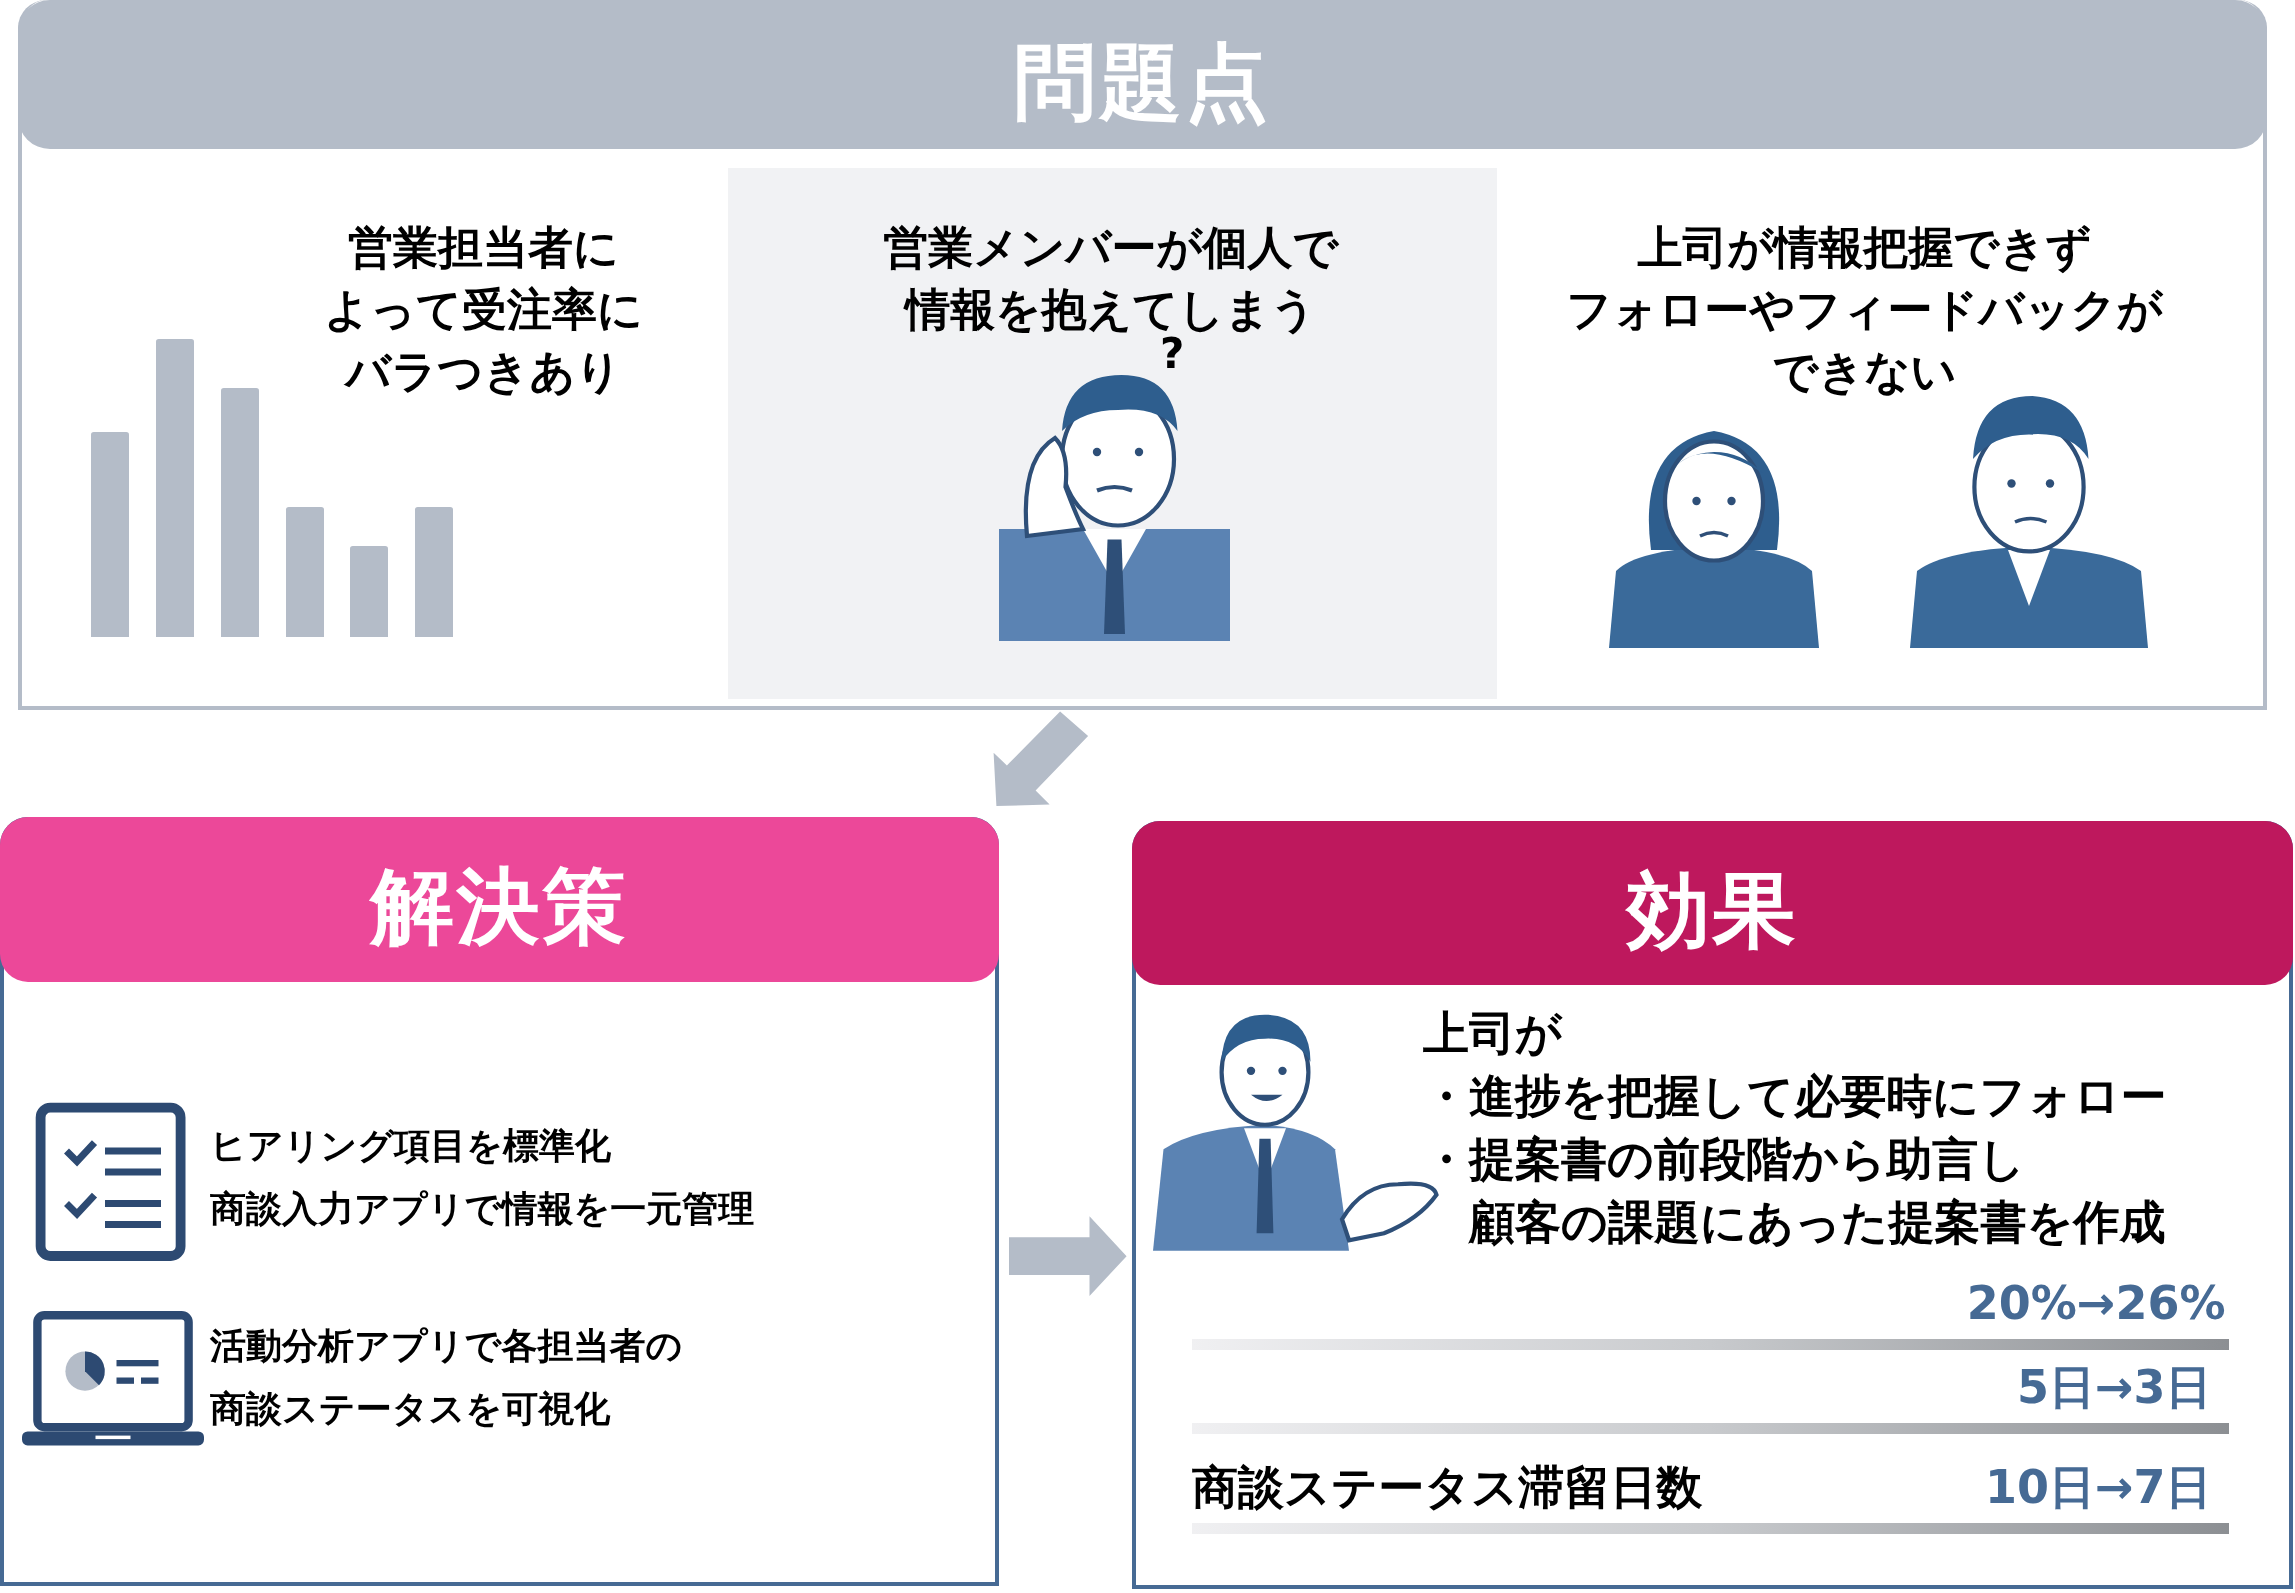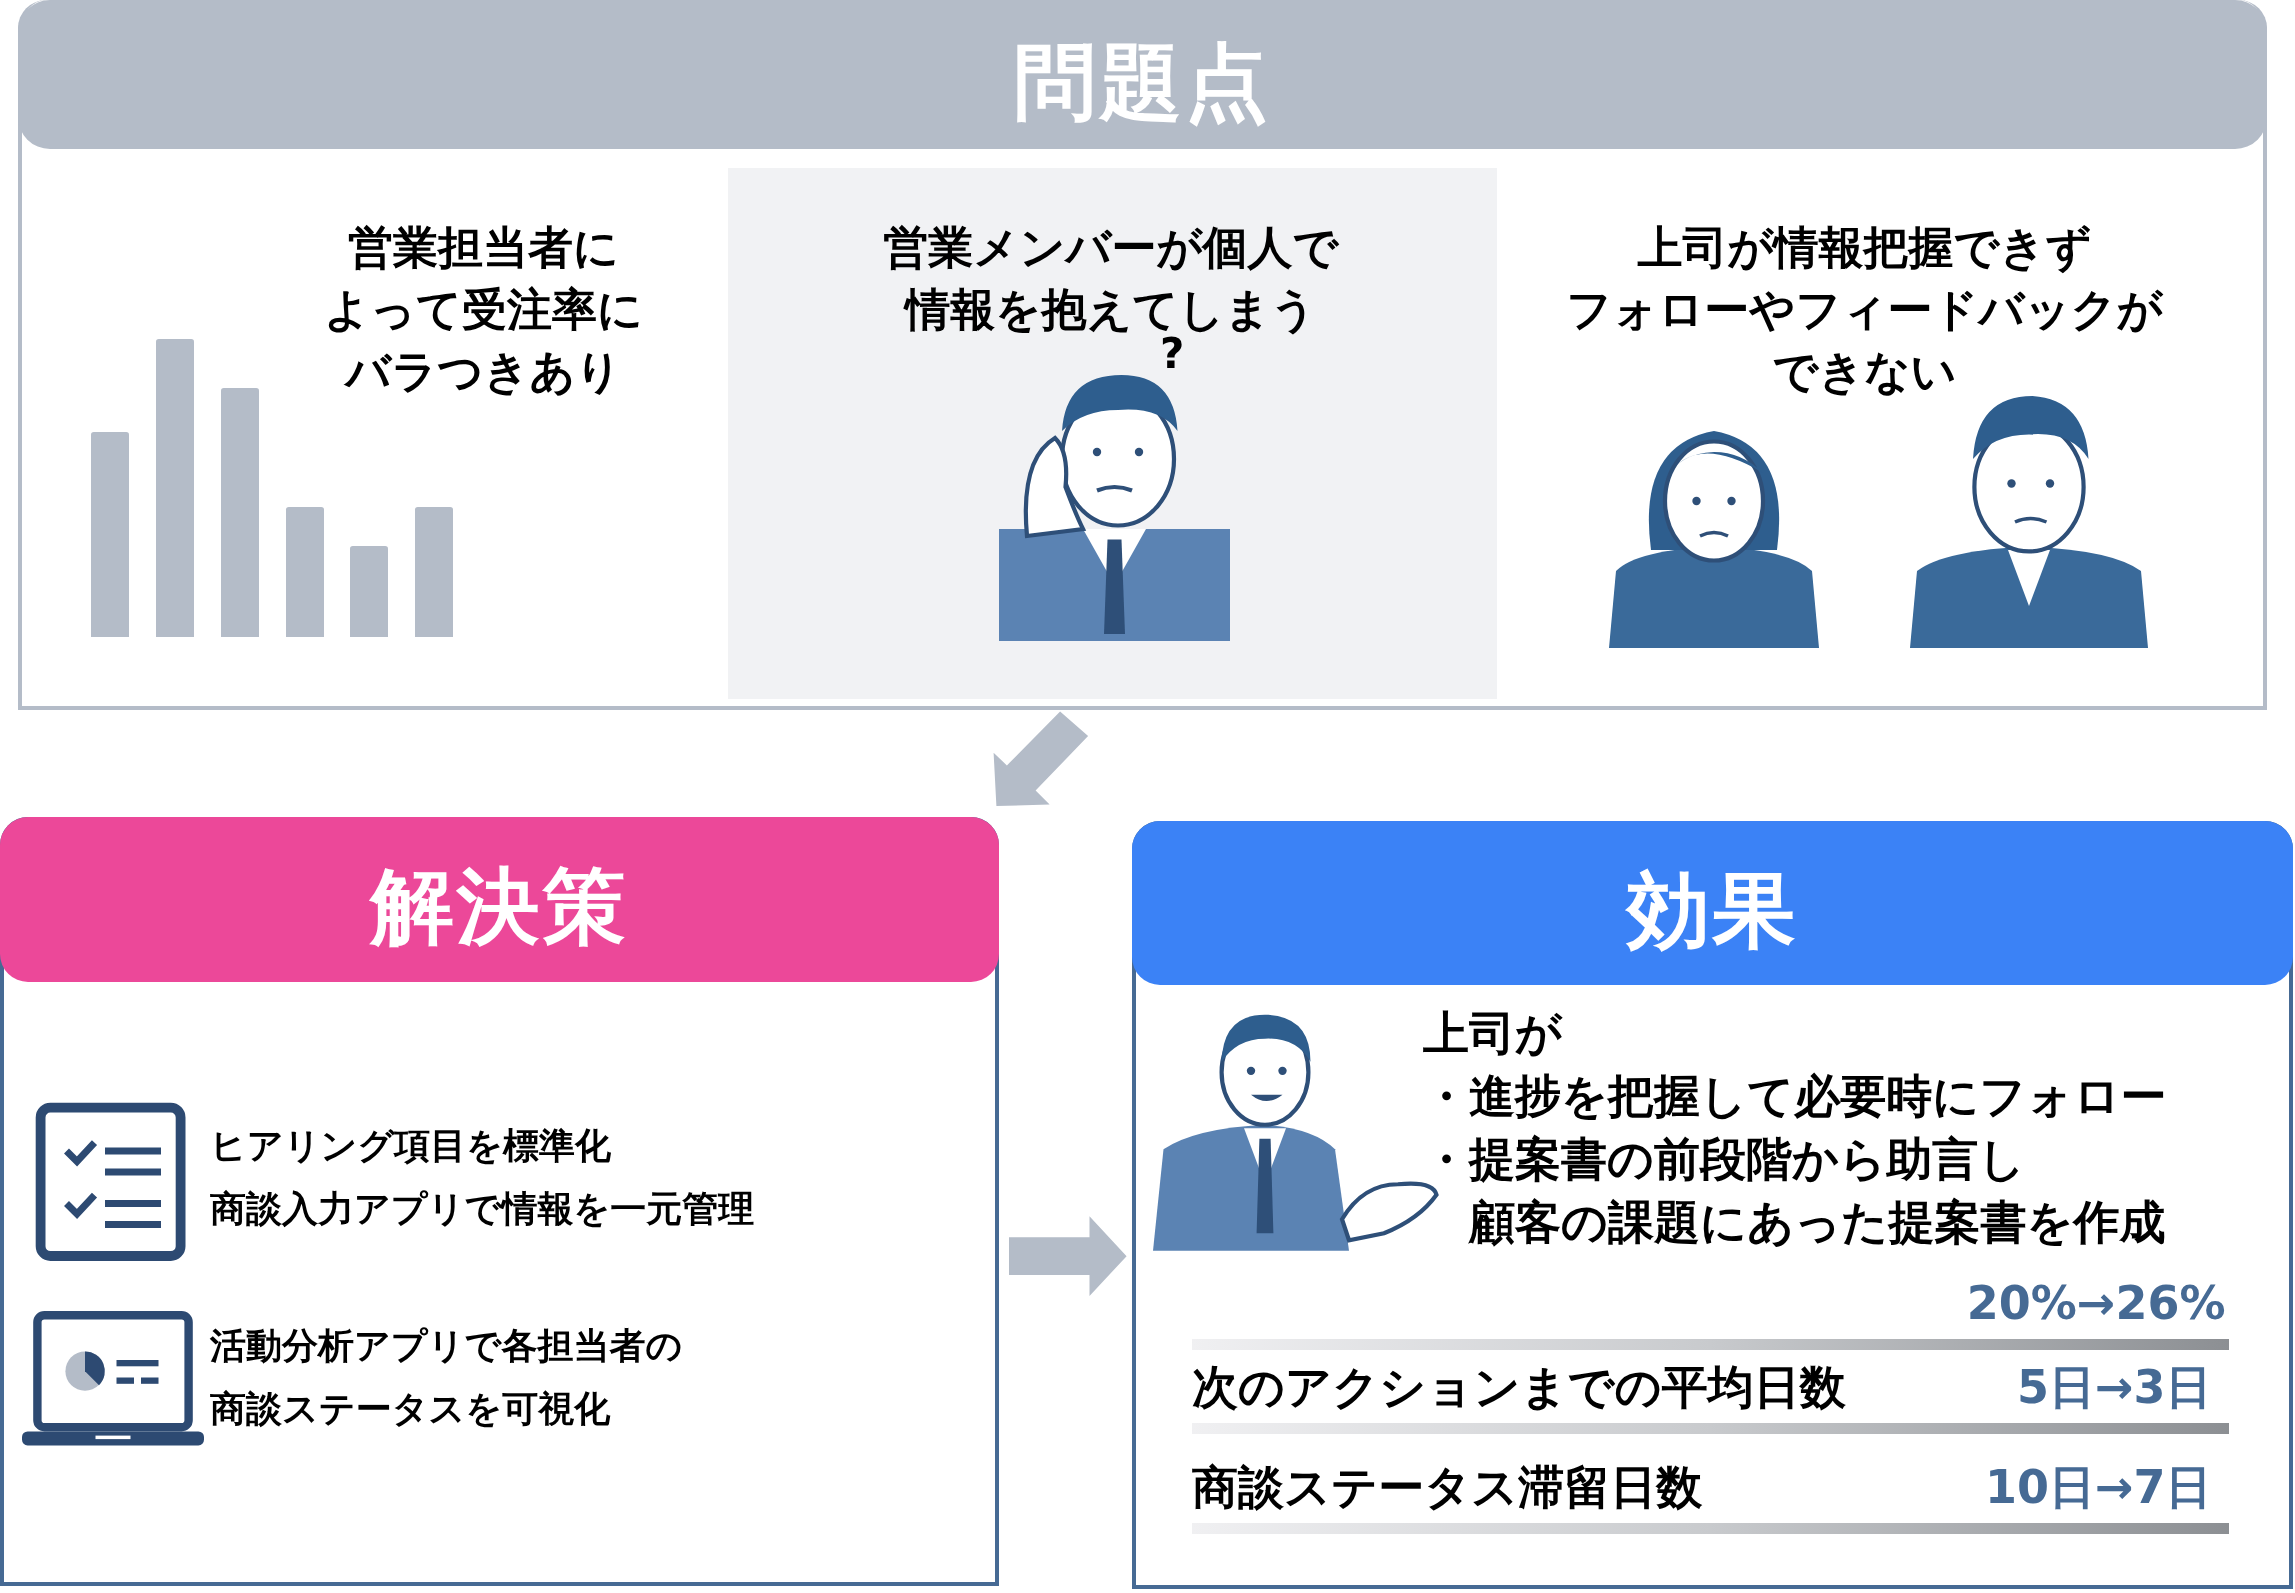--- a/index.html
+++ b/index.html
@@ -7,21 +7,21 @@
   .abs{position:absolute;}
   .top-panel{left:17.5px;top:0;width:2249px;height:710px;border:4.2px solid #b4bcc8;border-top:none;box-sizing:border-box;background:#fff;border-radius:28px 28px 0 0;}
   .top-header{left:17.5px;top:0;width:2249px;height:149px;background:#b4bcc8;border-radius:32px;}
   .hdr-text{position:absolute;left:0;right:0;text-align:center;color:#fff;font-weight:bold;font-size:83px;letter-spacing:2.8px;}
   .mid-panel{left:728px;top:168px;width:769px;height:531px;background:#f1f2f4;}
   .ptext{position:absolute;text-align:center;font-weight:bold;font-size:45px;line-height:62px;white-space:pre;}
   .bar{position:absolute;background:#b4bcc8;width:38px;border-radius:2.8px 2.8px 0 0;}
   .box-left{left:0;top:817px;width:999px;height:769px;border:4.2px solid #466a94;box-sizing:border-box;border-radius:28px 28px 0 0;background:#fff;}
   .hdr-left{left:0;top:817px;width:999px;height:165px;background:#ec4899;border-radius:28px;}
   .box-right{left:1132px;top:821px;width:1161px;height:768px;border:4.2px solid #466a94;box-sizing:border-box;border-radius:28px 28px 0 0;background:#fff;}
-  .hdr-right{left:1132px;top:821px;width:1161px;height:164px;background:#3b82f6;border-radius:28px;}
+  .hdr-right{left:1132px;top:821px;width:1161px;height:164px;background:#be185d;border-radius:28px;}
   .sol-text{position:absolute;font-weight:bold;font-size:36px;line-height:63px;white-space:pre;}
   .eff-text{position:absolute;font-weight:bold;font-size:46px;line-height:63px;white-space:pre;}
   .metric-row{position:absolute;left:1192px;width:1037px;height:77px;}
   .metric-label{position:absolute;left:0;top:0;font-weight:bold;font-size:46px;line-height:63px;}
   .metric-value{position:absolute;right:0;top:0;font-weight:bold;font-size:46px;line-height:63px;color:#466a94;text-align:right;}
   .metric-line{position:absolute;left:0;top:67px;width:100%;height:11.2px;background:linear-gradient(to right,#f0f0f2,#c8cacd 50%,#8c8f93);}
   .person{position:absolute;}
 </style>
 </head>
 <body>
@@ -138,21 +138,20 @@
 <div class="eff-text" style="left:1423px;top:1002px;">上司が
 ・進捗を把握して必要時にフォロー
 ・提案書の前段階から助言し
 　顧客の課題にあった提案書を作成</div>
 
 <div class="metric-row" style="top:1272px;">
   <div class="metric-value" style="right:3.5px;">20%→26%</div>
   <div class="metric-line"></div>
 </div>
 <div class="metric-row" style="top:1356px;">
-  <div class="metric-label">次のアクションまでの平均日数</div>
   <div class="metric-value" style="right:17.5px;">5日→3日</div>
   <div class="metric-line"></div>
 </div>
 <div class="metric-row" style="top:1440px;margin-top:16px;">
   <div class="metric-label">商談ステータス滞留日数</div>
   <div class="metric-value" style="right:17.5px;">10日→7日</div>
   <div class="metric-line"></div>
 </div>
 
 

